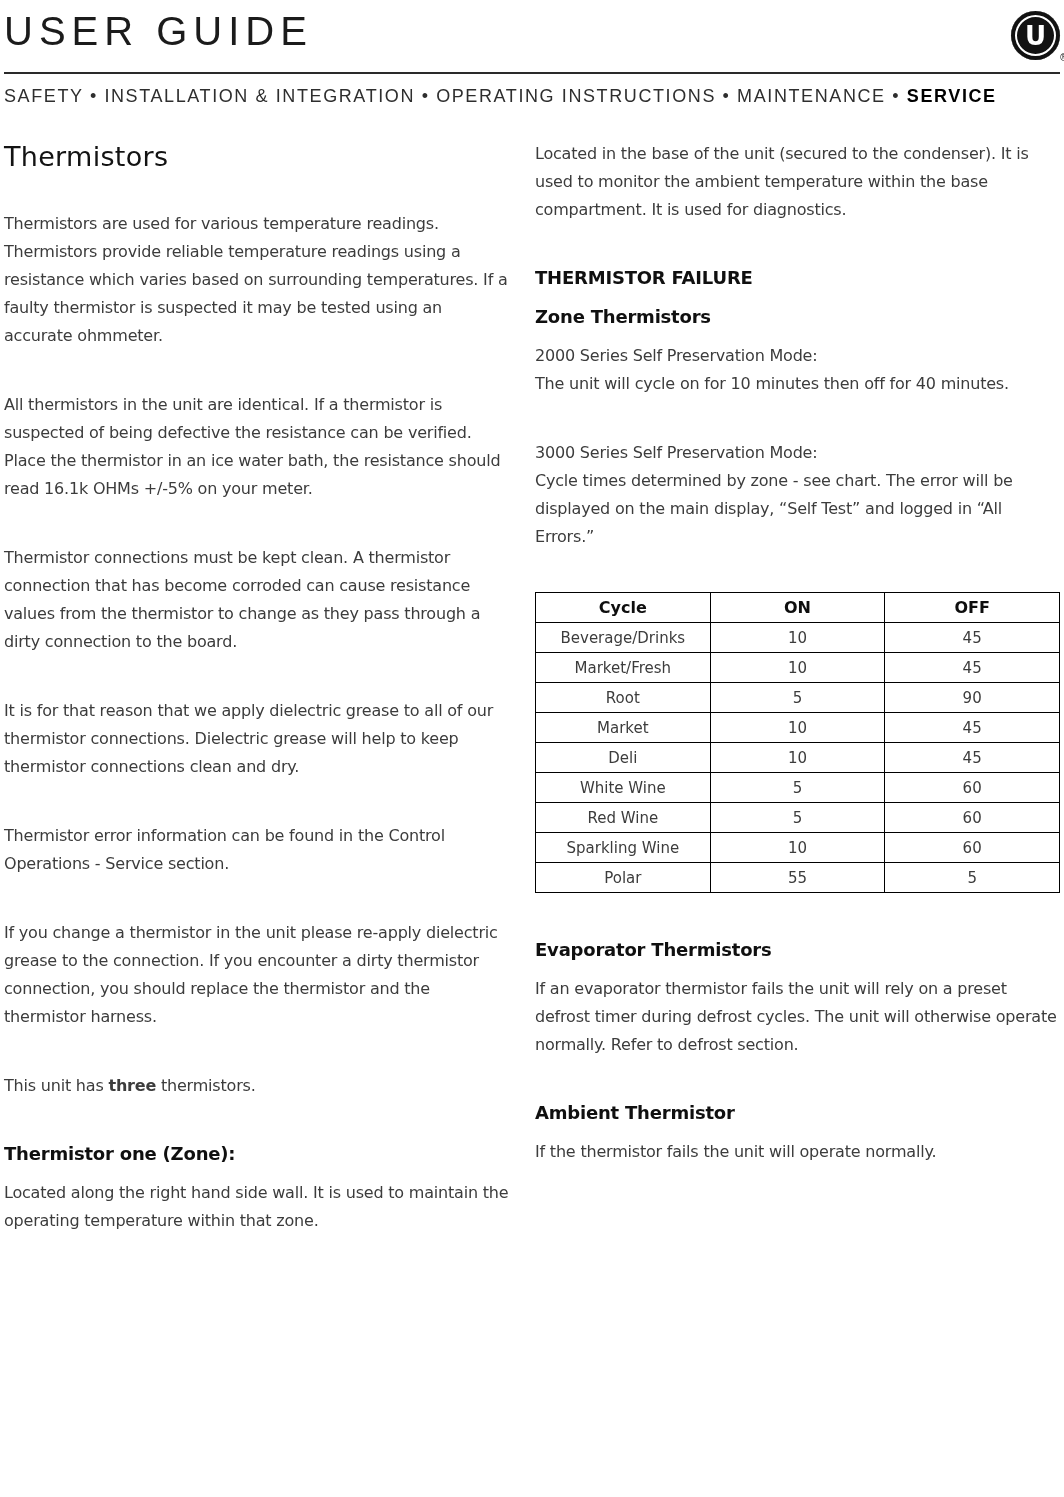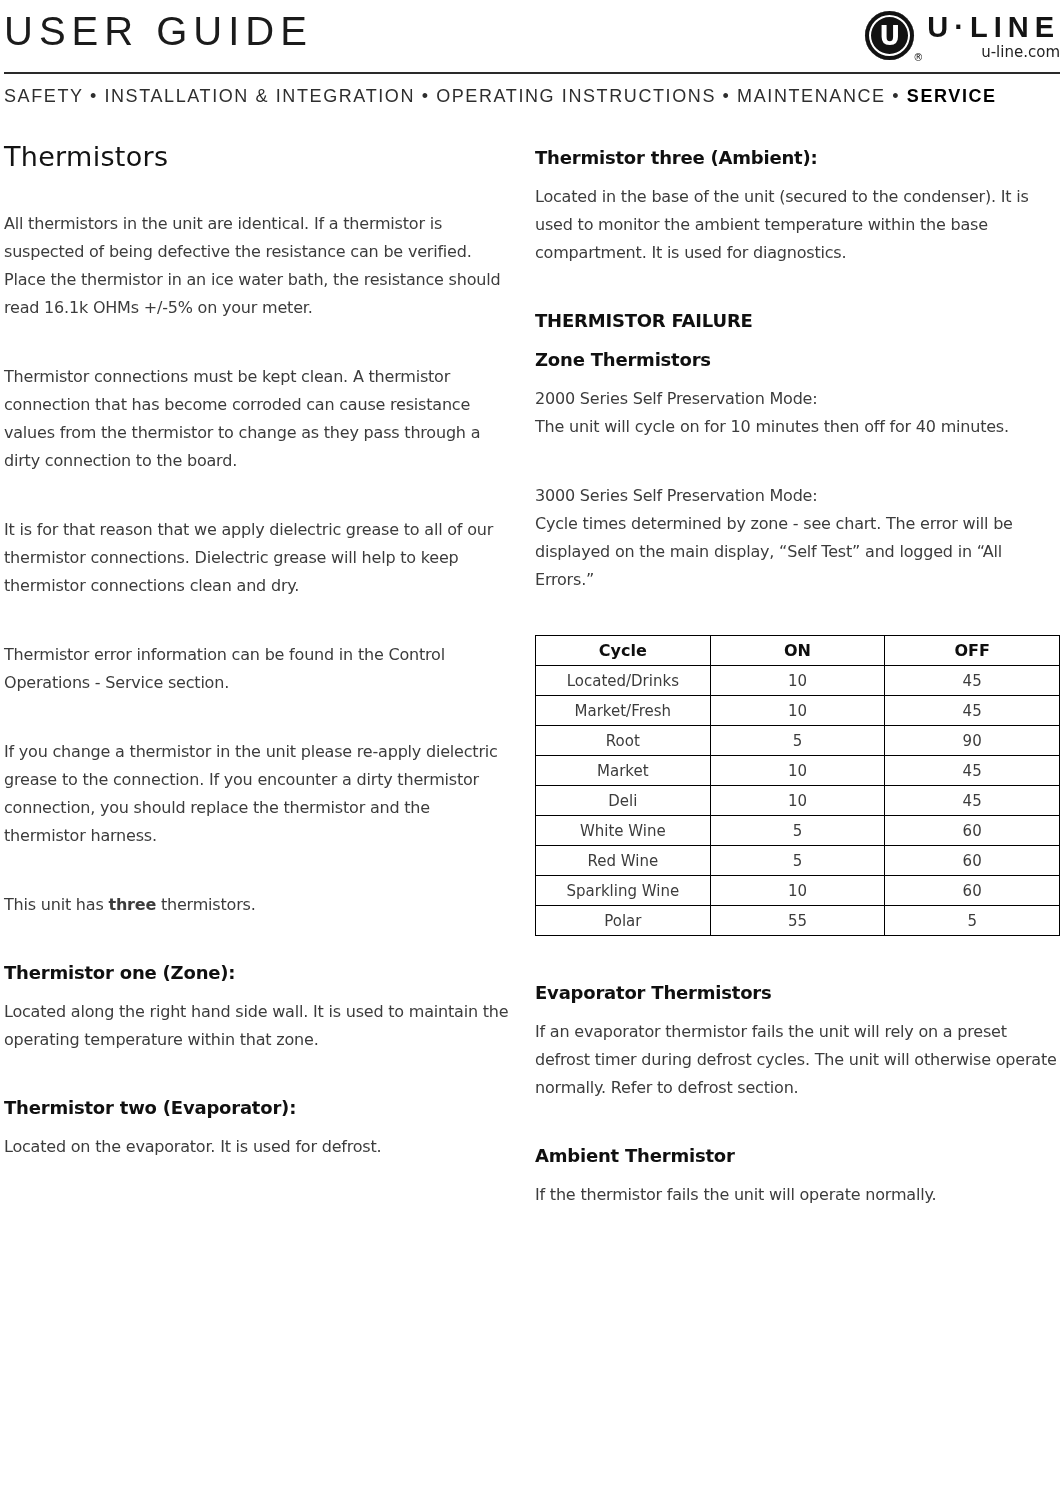--- a/index.html
+++ b/index.html
@@ -86,68 +86,64 @@
 <div class="page">
 
   <div class="header">
     <div class="header-row">
       <div class="doc-title">USER GUIDE</div>
       <div class="logo">
         <div class="logo-mark">
           <div class="logo-circle">U</div>
           <span class="reg-mark">®</span>
         </div>
-        <div class="logo-text">
-          <div class="brand-name">U·LINE</div>
-          <div class="brand-site">u-line.com</div>
-        </div>
       </div>
     </div>
     <hr class="rule">
     <div class="tagline">
       <span>SAFETY • INSTALLATION &amp; INTEGRATION • OPERATING INSTRUCTIONS • MAINTENANCE • </span><strong>SERVICE</strong>
     </div>
   </div>
 
   <div class="columns">
 
     <section class="col col-left">
       <h2 class="section-title">Thermistors</h2>
+      <p>Thermistors are used for various temperature readings. Thermistors provide reliable temperature readings using a resistance which varies based on surrounding temperatures. If a faulty thermistor is suspected it may be tested using an accurate ohmmeter.</p>
       <p>All thermistors in the unit are identical. If a thermistor is suspected of being defective the resistance can be verified. Place the thermistor in an ice water bath, the resistance should read 16.1k OHMs +/-5% on your meter.</p>
       <p>Thermistor connections must be kept clean. A thermistor connection that has become corroded can cause resistance values from the thermistor to change as they pass through a dirty connection to the board.</p>
       <p>It is for that reason that we apply dielectric grease to all of our thermistor connections. Dielectric grease will help to keep thermistor connections clean and dry.</p>
       <p>Thermistor error information can be found in the Control Operations - Service section.</p>
       <p>If you change a thermistor in the unit please re-apply dielectric grease to the connection. If you encounter a dirty thermistor connection, you should replace the thermistor and the thermistor harness.</p>
       <p class="gap-top"><span>This unit has </span><strong>three</strong><span> thermistors.</span></p>
       <h3>Thermistor one (Zone):</h3>
       <p>Located along the right hand side wall. It is used to maintain the operating temperature within that zone.</p>
       <h3>Thermistor two (Evaporator):</h3>
       <p>Located on the evaporator. It is used for defrost.</p>
     </section>
 
     <section class="col col-right">
-      <h3>Thermistor three (Ambient):</h3>
       <p>Located in the base of the unit (secured to the condenser). It is used to monitor the ambient temperature within the base compartment. It is used for diagnostics.</p>
       <h3>THERMISTOR FAILURE</h3>
       <h3>Zone Thermistors</h3>
       <p class="pre">2000 Series Self Preservation Mode:
 The unit will cycle on for 10 minutes then off for 40 minutes.</p>
       <p class="pre">3000 Series Self Preservation Mode:
 Cycle times determined by zone - see chart. The error will be displayed on the main display, “Self Test” and logged in “All Errors.”</p>
       <table class="data-table">
         <thead>
           <tr>
             <th>Cycle</th>
             <th>ON</th>
             <th>OFF</th>
           </tr>
         </thead>
         <tbody>
             <tr>
-              <td>Located/Drinks</td>
+              <td>Beverage/Drinks</td>
               <td>10</td>
               <td>45</td>
             </tr>
             <tr>
               <td>Market/Fresh</td>
               <td>10</td>
               <td>45</td>
             </tr>
             <tr>
               <td>Root</td>

